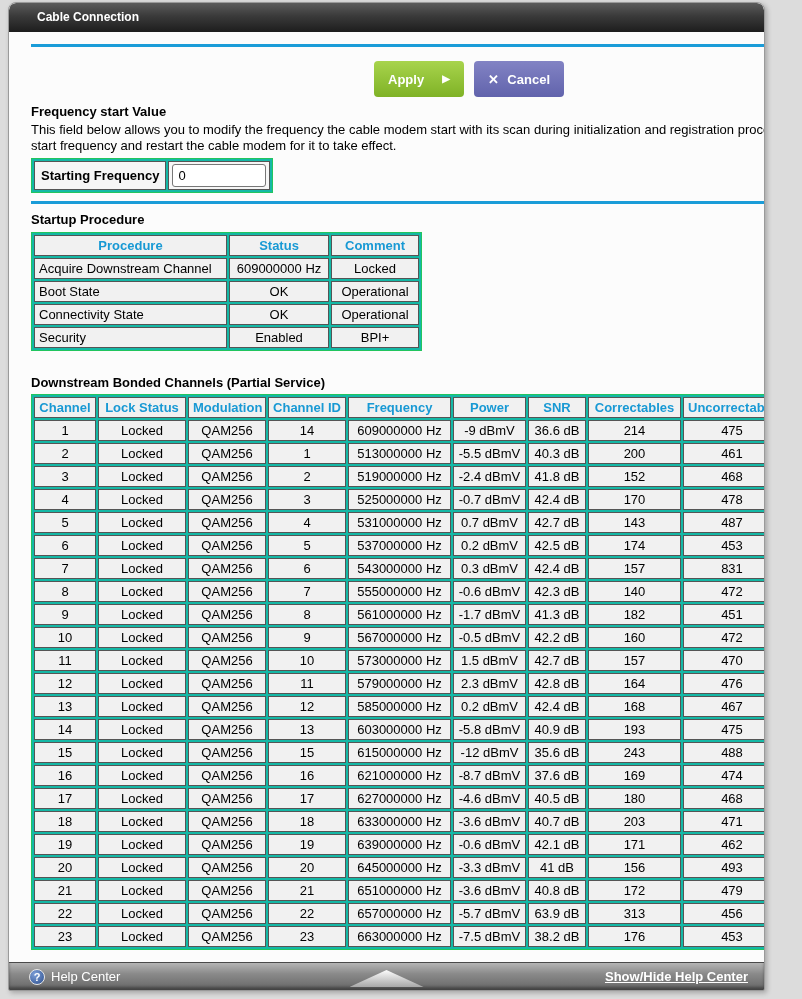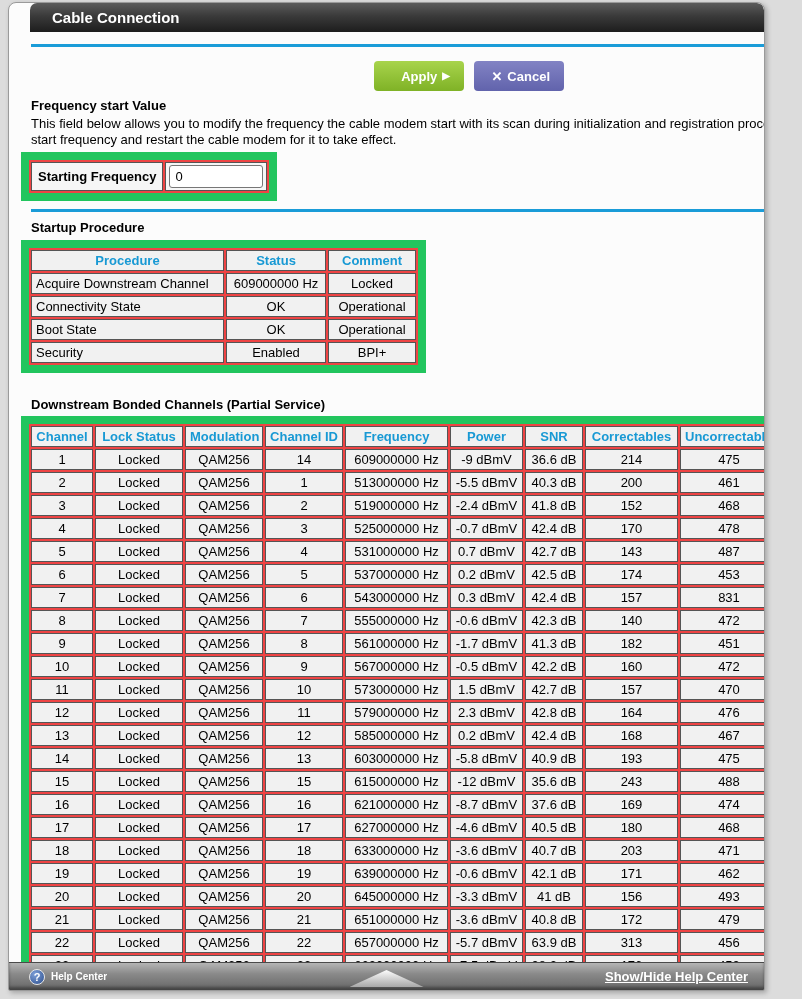--- a/index.html
+++ b/index.html
@@ -17,61 +17,61 @@
     background:#fcfcfc;
     border:1px solid #9a9a9a;
     border-radius:8px 8px 2px 2px;
     overflow:hidden;
     box-shadow:2px 2px 5px rgba(0,0,0,.25);
   }
   .titlebar {
     height:29px;
     background:linear-gradient(#5b5b5b, #3a3a3a 45%, #1d1d1d);
     border-radius:7px 7px 0 0;
-    color:#fff; font-weight:bold; font-size:15px;
-    line-height:29px; padding-left:22px;margin-left:21px;
+    color:#fff; font-weight:bold; font-size:12px;
+    line-height:29px; padding-left:28px;
   }
   .content { width:920px; }
   .blue-rule { height:3px; background:#1a9cd8; width:898px; margin-left:22px; }
   .rule1 { margin-top:12px; }
   .rule2 { margin-top:8px; }
   .button-row {
     width:920px; margin-top:14px;
     display:flex; justify-content:center; gap:10px;
   }
   .btn {
-    height:30px; min-width:90px; padding:0 14px;
+    height:36px; min-width:90px; padding:0 14px;
     border:none; border-radius:4px;
     color:#fff; font-weight:bold; font-size:13px;
     font-family:"Liberation Sans", sans-serif;
-    display:inline-flex; align-items:center; justify-content:flex-end; gap:5px;
+    display:inline-flex; align-items:center; justify-content:space-between; gap:5px;
     cursor:pointer;
   }
   .btn-apply { background:linear-gradient(#a8d44c, #7fb226); }
   .btn-apply .tri { font-size:10px; line-height:1; }
   .btn-cancel { background:linear-gradient(#8283c4, #6163ac); }
   .btn-cancel .x { font-size:13px; line-height:1; }
   .section-heading {
     font-weight:bold; font-size:13px; margin-left:22px;
   }
   .h-freq { margin-top:7px; }
   .h-startup { margin-top:8px; }
   .h-downstream { margin-top:24px; }
   .desc-line {
     margin-left:22px; margin-top:1px;
     white-space:nowrap; line-height:15px;
   }
   .desc-first { margin-top:3px; }
   
   table.ng {
     border-collapse:separate; border-spacing:2px;
-    border:8px solid #22c55e;
-    background:#ef4444;
+    border:1px solid #22c55e;
+    background:#14b8a6;
     table-layout:fixed;
-    margin-left:12px;
+    margin-left:22px;
   }
   table.ng th, table.ng td {
     border:1px solid #555;
     background:#f1f1f1;
     font-size:13px;
     line-height:15px;
     padding:2px 4px;
     text-align:center;
     overflow:hidden;
     white-space:nowrap;
@@ -101,21 +101,21 @@
     display:flex; align-items:center;
   }
   .footer-left { display:flex; align-items:center; gap:6px; margin-left:20px; }
   .help-icon {
     width:16px; height:16px; border-radius:50%;
     background:radial-gradient(circle at 35% 30%, #7d9fd8, #2d4f8d);
     border:1px solid #e8e8e8;
     color:#fff; font-weight:bold; font-size:11px;
     display:flex; align-items:center; justify-content:center;
   }
-  .footer-label { color:#fff; font-weight:bold; font-size:10px; }
+  .footer-label { color:#fff; font-weight:normal; font-size:13px; }
   .collapse-handle {
     position:absolute; left:50%; bottom:3px; transform:translateX(-50%);
     width:74px; height:17px;
     background:linear-gradient(#fdfdfd, #a8a8a8);
     clip-path:polygon(50% 0, 100% 100%, 0 100%);
     cursor:pointer;
   }
   .footer-right {
     position:absolute; right:16px;
     color:#fff; font-weight:bold; font-size:13px;
@@ -174,26 +174,26 @@
           <th>Comment</th>
         </tr>
       </thead>
       <tbody>
           <tr>
             <td class="proc">Acquire Downstream Channel</td>
             <td>609000000 Hz</td>
             <td>Locked</td>
           </tr>
           <tr>
-            <td class="proc">Connectivity State</td>
+            <td class="proc">Boot State</td>
             <td>OK</td>
             <td>Operational</td>
           </tr>
           <tr>
-            <td class="proc">Boot State</td>
+            <td class="proc">Connectivity State</td>
             <td>OK</td>
             <td>Operational</td>
           </tr>
           <tr>
             <td class="proc">Security</td>
             <td>Enabled</td>
             <td>BPI+</td>
           </tr>
         </tbody>
     </table>

